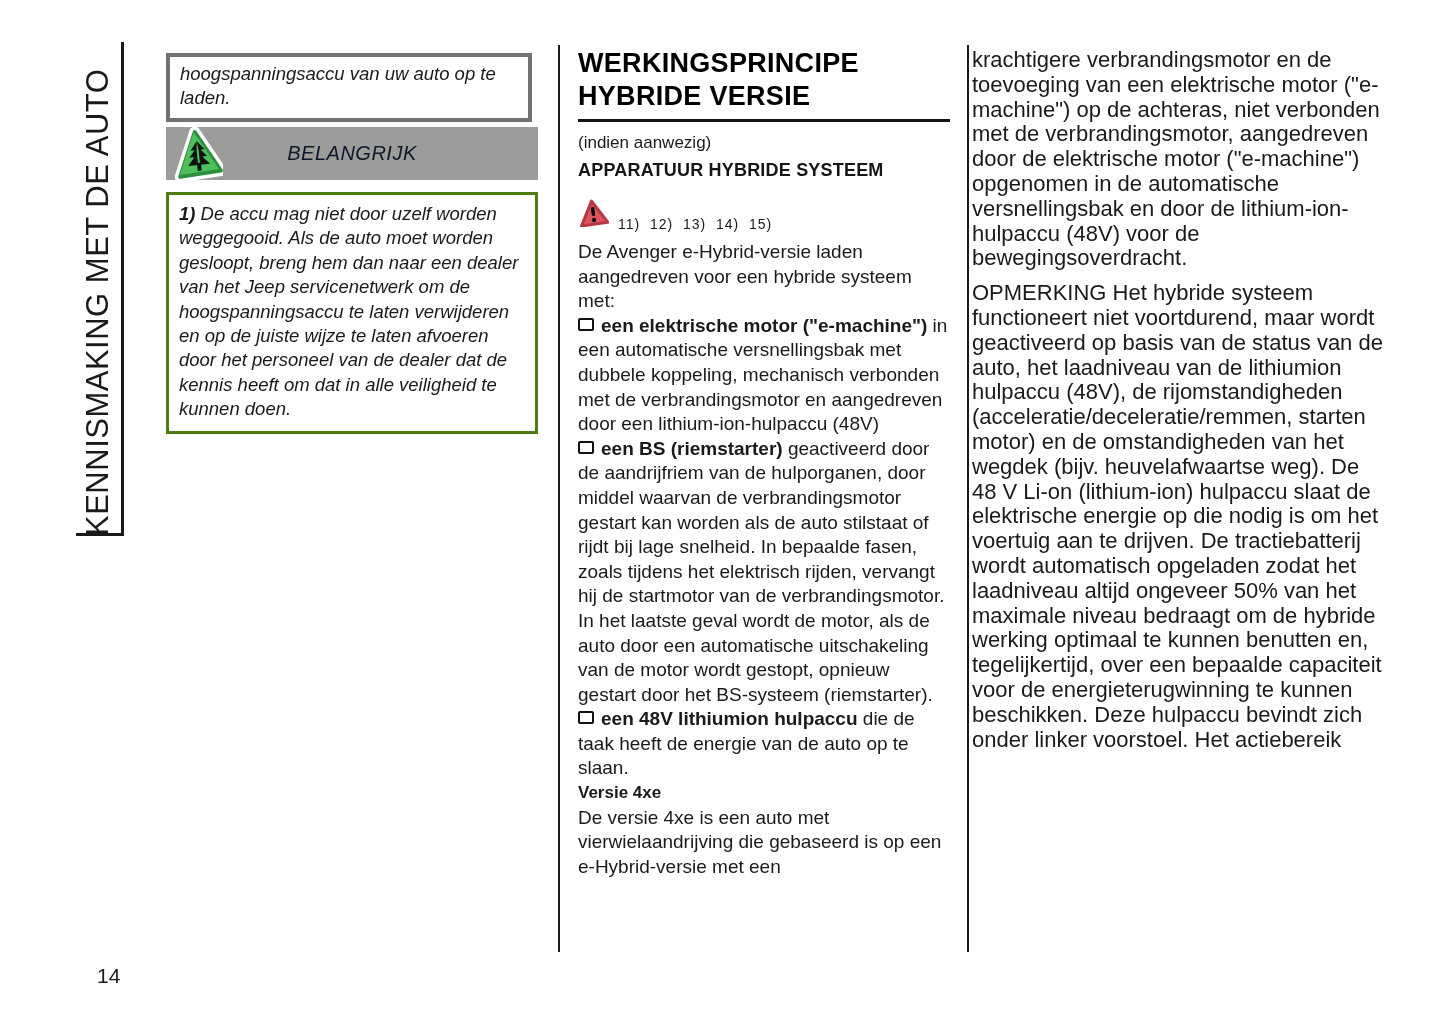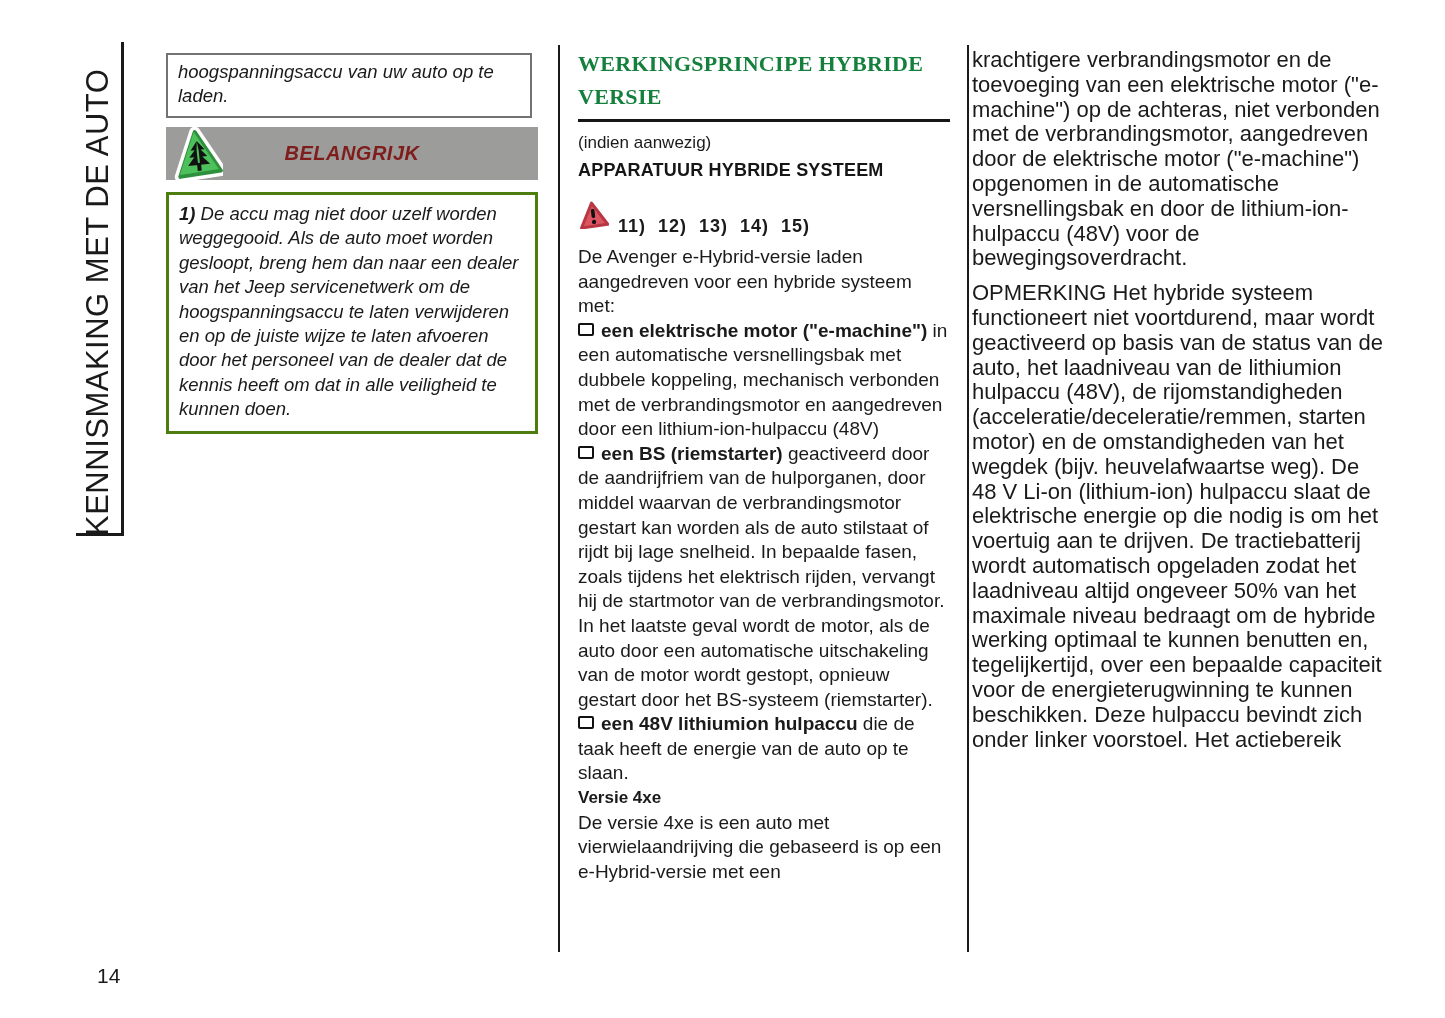--- a/index.html
+++ b/index.html
@@ -13,56 +13,56 @@
     position:absolute;left:80px;top:44px;height:492px;width:42px;
     writing-mode:vertical-rl;transform:rotate(180deg);
     font-size:31px;letter-spacing:0.5px;white-space:nowrap;color:#1a1a1a;
   }
   .v-rule{position:absolute;left:121px;top:42px;width:3px;height:494px;background:#1a1a1a;}
   .v-rule-foot{position:absolute;left:76px;top:533px;width:48px;height:3px;background:#1a1a1a;}
   
   .col1{position:absolute;left:166px;top:0;width:372px;}
   .box-yellow{
     position:absolute;left:0;top:53px;width:366px;box-sizing:border-box;
-    border:2px solid #737373;padding:5px 10px 8px 10px;
+    border:4px solid #737373;padding:5px 10px 8px 10px;
     font-style:italic;font-size:18.5px;line-height:24px;
   }
   .banner{
     position:absolute;left:0;top:127px;width:372px;height:53px;
     background:#9C9C9B;display:flex;align-items:center;justify-content:center;
   }
   .banner-label{
-    font-style:italic;font-weight:bold;color:#7f1d1d;font-size:20px;letter-spacing:0.5px;
+    font-style:italic;font-weight:normal;color:#0f172a;font-size:20px;letter-spacing:0.5px;
   }
   .banner-icon{position:absolute;left:5px;top:0px;width:52px;height:53px;}
   .box-green{
     position:absolute;left:0;top:192px;width:372px;box-sizing:border-box;
     border:3px solid #4d7c0f;padding:7px 10px 9px 10px;
     font-style:italic;font-size:18.5px;line-height:24.4px;
   }
   .box-green .num{font-weight:bold;}
   
   .divider{position:absolute;top:45px;width:2px;height:907px;background:#1a1a1a;}
   .div-1{left:558px;}
   .div-2{left:967px;}
   
   .col2{position:absolute;left:578px;top:47px;width:374px;}
   .h1{
-    font-size:22px;font-weight:900;line-height:33px;letter-spacing:0.3px;
-    color:#15803d;margin:0 0 6px 0;font-family:Liberation Serif, serif;
+    font-size:27px;font-weight:900;line-height:33px;letter-spacing:0.3px;
+    color:#000000;margin:0 0 6px 0;
   }
   .h1-rule{width:372px;height:3px;background:#161616;margin:0 0 9px 0;}
   .avail{font-size:17px;line-height:24px;margin:0 0 2px 0;}
   .h2{
     font-size:18px;font-weight:800;line-height:26px;letter-spacing:0.2px;
     color:#161616;margin:0 0 10px 0;
   }
   .warn-row{display:flex;align-items:center;margin:0 0 8px 0;}
   .warn-icon{width:31px;height:28px;margin-right:9px;flex:0 0 auto;}
-  .warn-refs{font-size:18px;font-weight:bold;letter-spacing:1px;white-space:pre;margin-top:23px;}
+  .warn-refs{font-size:14px;font-weight:normal;letter-spacing:1px;white-space:pre;margin-top:23px;}
   .body-text{font-size:19px;line-height:24.6px;}
   .body-text p{margin:0;}
   .bullet .bx{
     display:inline-block;width:12px;height:9px;border:2.5px solid #111;
     border-radius:2px;margin-right:7px;position:relative;top:-1px;
   }
   .b{font-weight:bold;}
   .sub-h{font-weight:bold;font-size:17px;margin-top:2px;}
   
   .col3{position:absolute;left:972px;top:48px;width:414px;font-size:22px;line-height:24.8px;}

